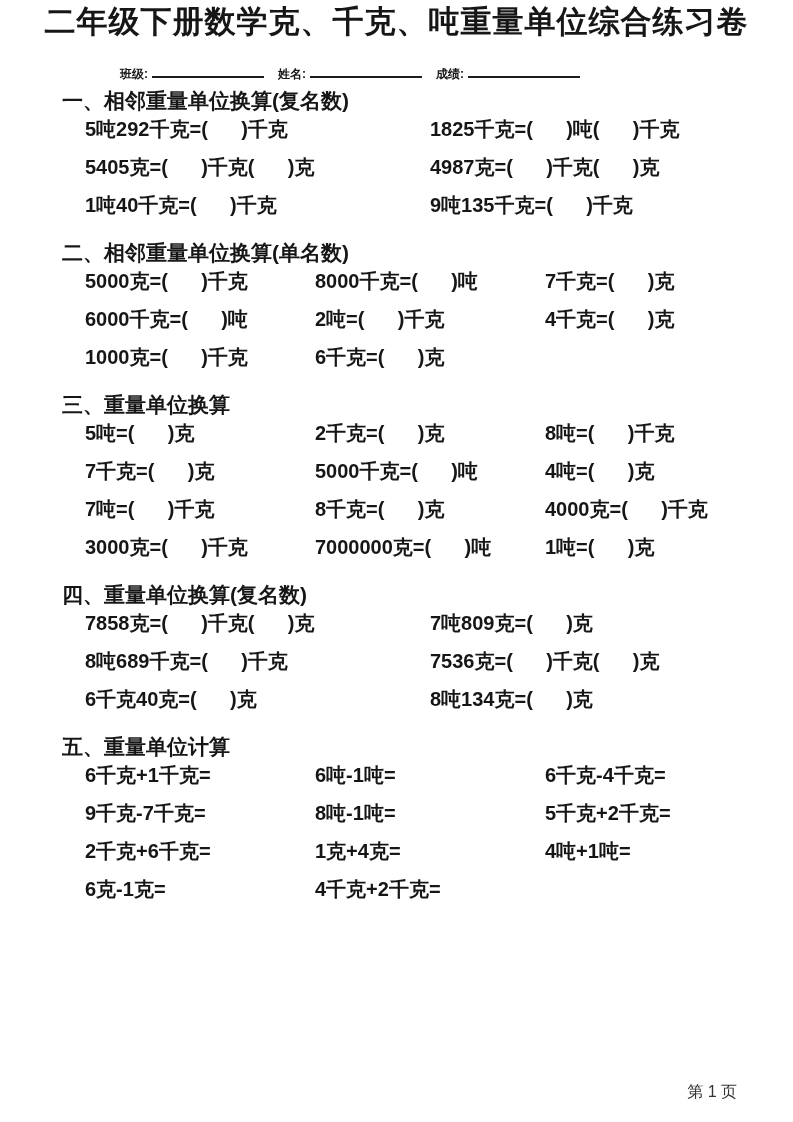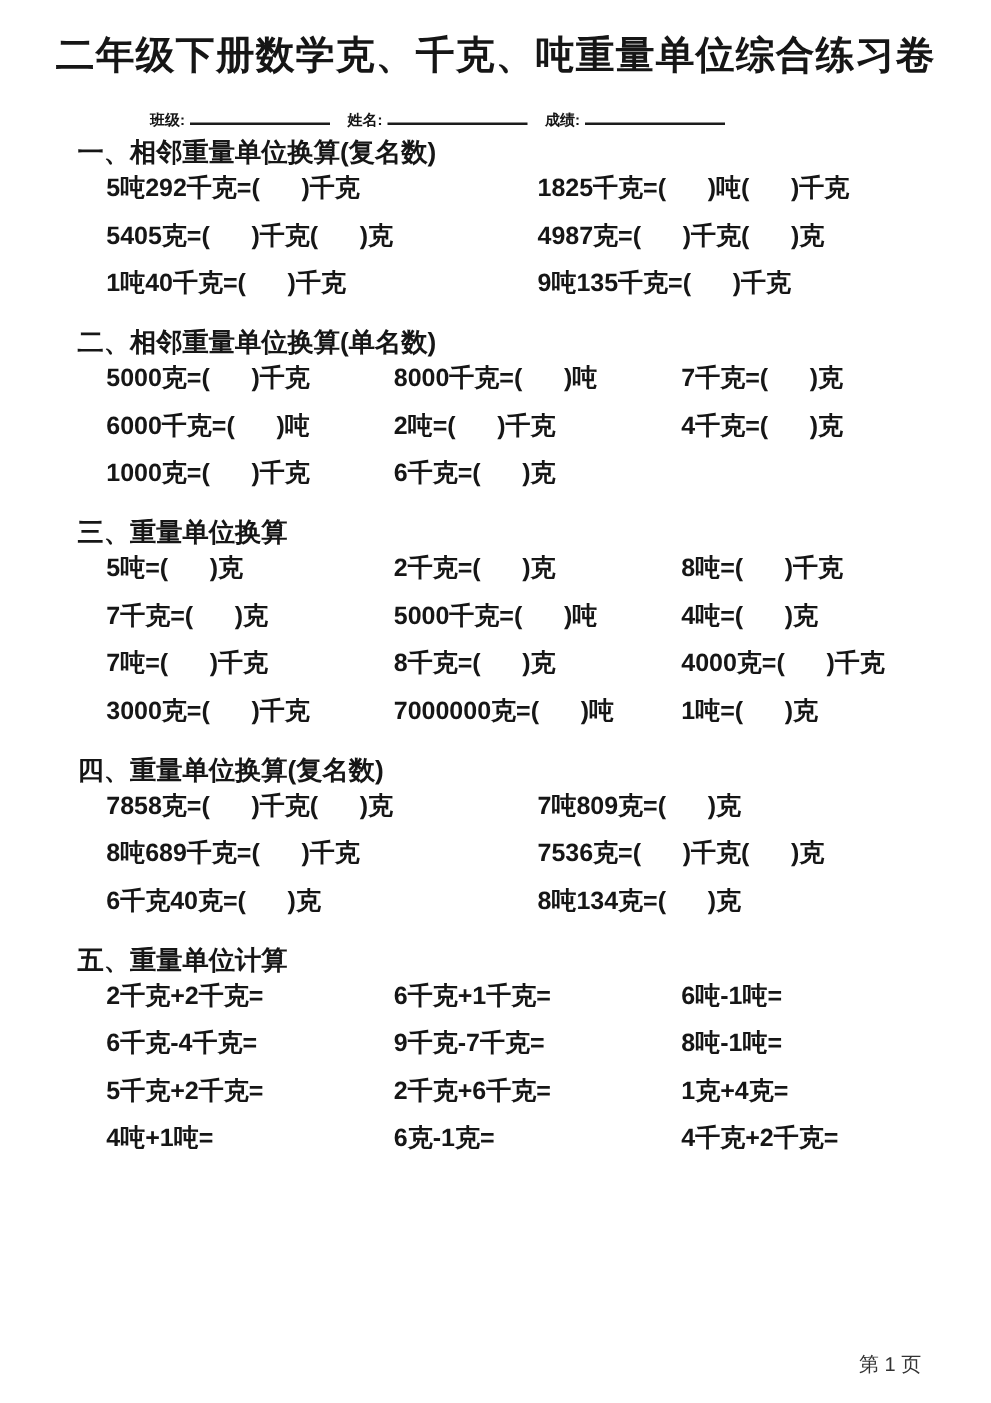--- a/index.html
+++ b/index.html
@@ -6,21 +6,20 @@
   .page {
     position: relative;
     width: 793px;
     height: 1122px;
     margin: 0 auto;
     background: #ffffff;
     font-family: "Liberation Sans", "DejaVu Sans", sans-serif;
     font-weight: 700;
     color: #161616;
     box-sizing: border-box;
-    padding-top: 22px;
     overflow: hidden;
   }
   .title {
     text-align: center;
     font-size: 31px;
     line-height: 44px;
     font-weight: 700;
     letter-spacing: 1px;
     margin-bottom: 14px;
     white-space: nowrap;
@@ -127,21 +126,20 @@
           <div class="cell">7吨809克=(      )克</div>
           <div class="cell">8吨689千克=(      )千克</div>
           <div class="cell">7536克=(      )千克(      )克</div>
           <div class="cell">6千克40克=(      )克</div>
           <div class="cell">8吨134克=(      )克</div>
         </div>
       </div>
       <div class="section">
         <div class="section-header">五、重量单位计算</div>
         <div class="grid cols3">
-          <div class="cell">2千克+2千克=</div>
           <div class="cell">6千克+1千克=</div>
           <div class="cell">6吨-1吨=</div>
           <div class="cell">6千克-4千克=</div>
           <div class="cell">9千克-7千克=</div>
           <div class="cell">8吨-1吨=</div>
           <div class="cell">5千克+2千克=</div>
           <div class="cell">2千克+6千克=</div>
           <div class="cell">1克+4克=</div>
           <div class="cell">4吨+1吨=</div>
           <div class="cell">6克-1克=</div>

